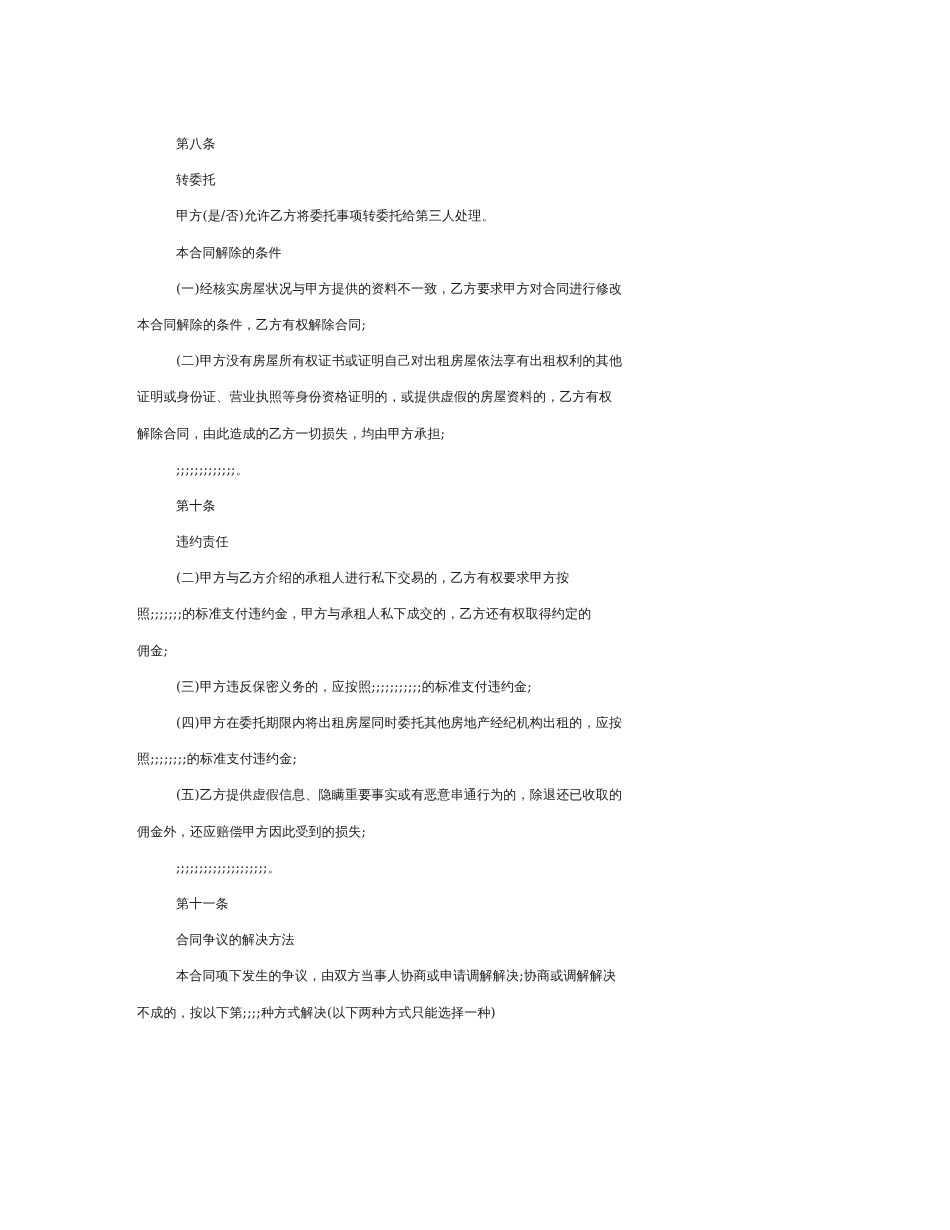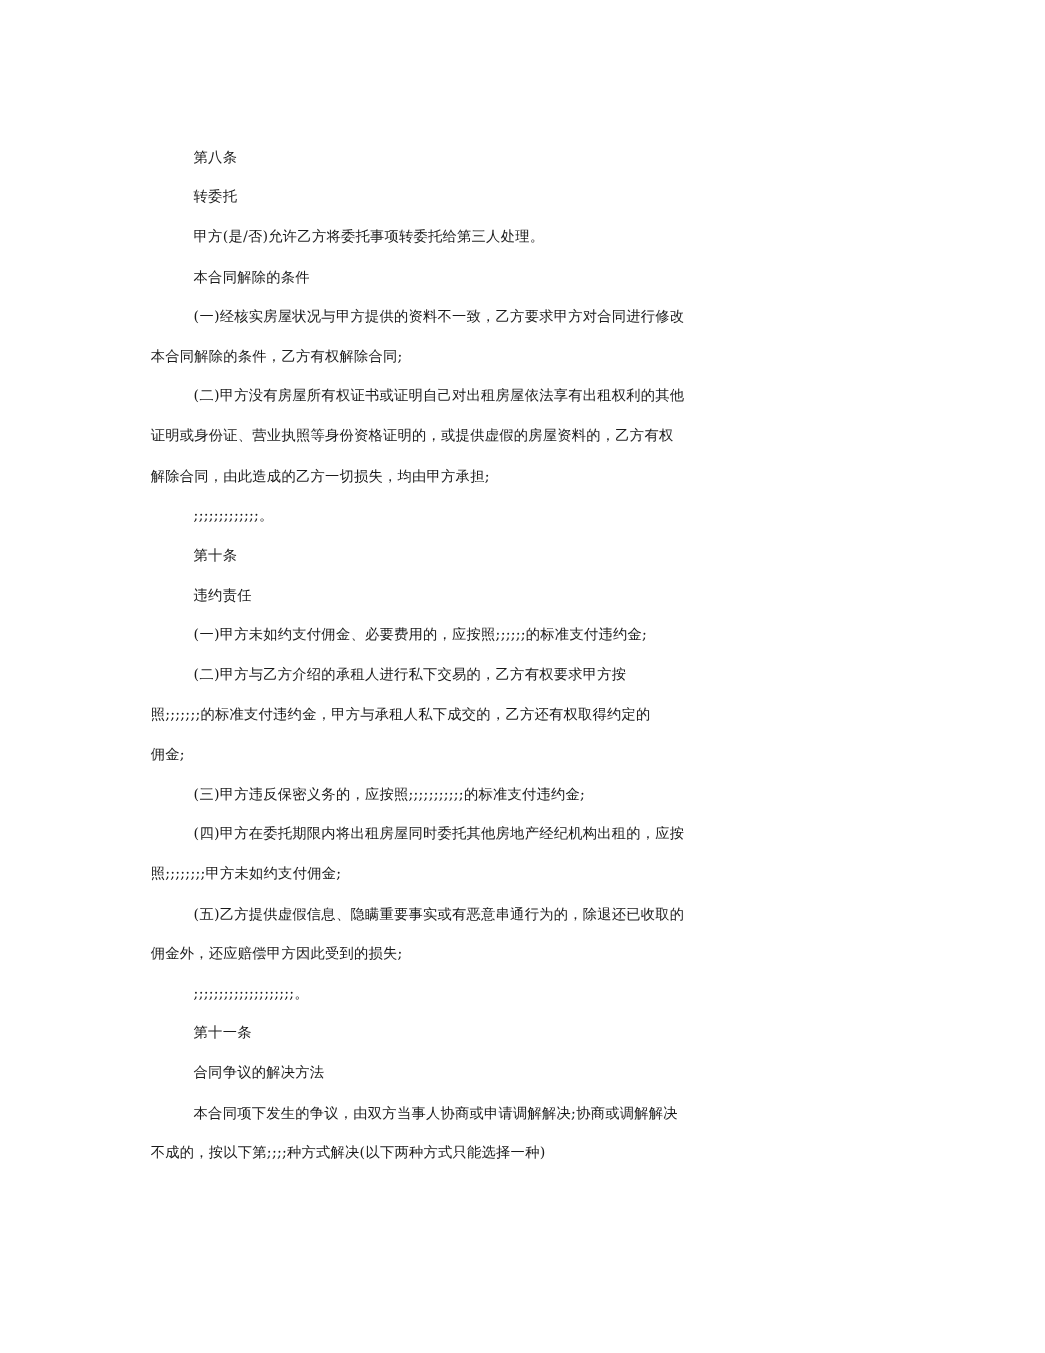--- a/index.html
+++ b/index.html
@@ -41,27 +41,26 @@
   <div class="line indent">甲方(是/否)允许乙方将委托事项转委托给第三人处理。</div>
   <div class="line indent">本合同解除的条件</div>
   <div class="line indent">(一)经核实房屋状况与甲方提供的资料不一致，乙方要求甲方对合同进行修改</div>
   <div class="line">本合同解除的条件，乙方有权解除合同;</div>
   <div class="line indent">(二)甲方没有房屋所有权证书或证明自己对出租房屋依法享有出租权利的其他</div>
   <div class="line">证明或身份证、营业执照等身份资格证明的，或提供虚假的房屋资料的，乙方有权</div>
   <div class="line">解除合同，由此造成的乙方一切损失，均由甲方承担;</div>
   <div class="line indent">;;;;;;;;;;;;;。</div>
   <div class="line indent">第十条</div>
   <div class="line indent">违约责任</div>
-  <div class="line indent">(一)甲方未如约支付佣金、必要费用的，应按照;;;;;;的标准支付违约金;</div>
   <div class="line indent">(二)甲方与乙方介绍的承租人进行私下交易的，乙方有权要求甲方按</div>
   <div class="line">照;;;;;;;的标准支付违约金，甲方与承租人私下成交的，乙方还有权取得约定的</div>
   <div class="line">佣金;</div>
   <div class="line indent">(三)甲方违反保密义务的，应按照;;;;;;;;;;;的标准支付违约金;</div>
   <div class="line indent">(四)甲方在委托期限内将出租房屋同时委托其他房地产经纪机构出租的，应按</div>
-  <div class="line">照;;;;;;;;甲方未如约支付佣金;</div>
+  <div class="line">照;;;;;;;;的标准支付违约金;</div>
   <div class="line indent">(五)乙方提供虚假信息、隐瞒重要事实或有恶意串通行为的，除退还已收取的</div>
   <div class="line">佣金外，还应赔偿甲方因此受到的损失;</div>
   <div class="line indent">;;;;;;;;;;;;;;;;;;;;。</div>
   <div class="line indent">第十一条</div>
   <div class="line indent">合同争议的解决方法</div>
   <div class="line indent">本合同项下发生的争议，由双方当事人协商或申请调解解决;协商或调解解决</div>
   <div class="line">不成的，按以下第;;;;种方式解决(以下两种方式只能选择一种)</div>
 </div>
 
 </body></html>

